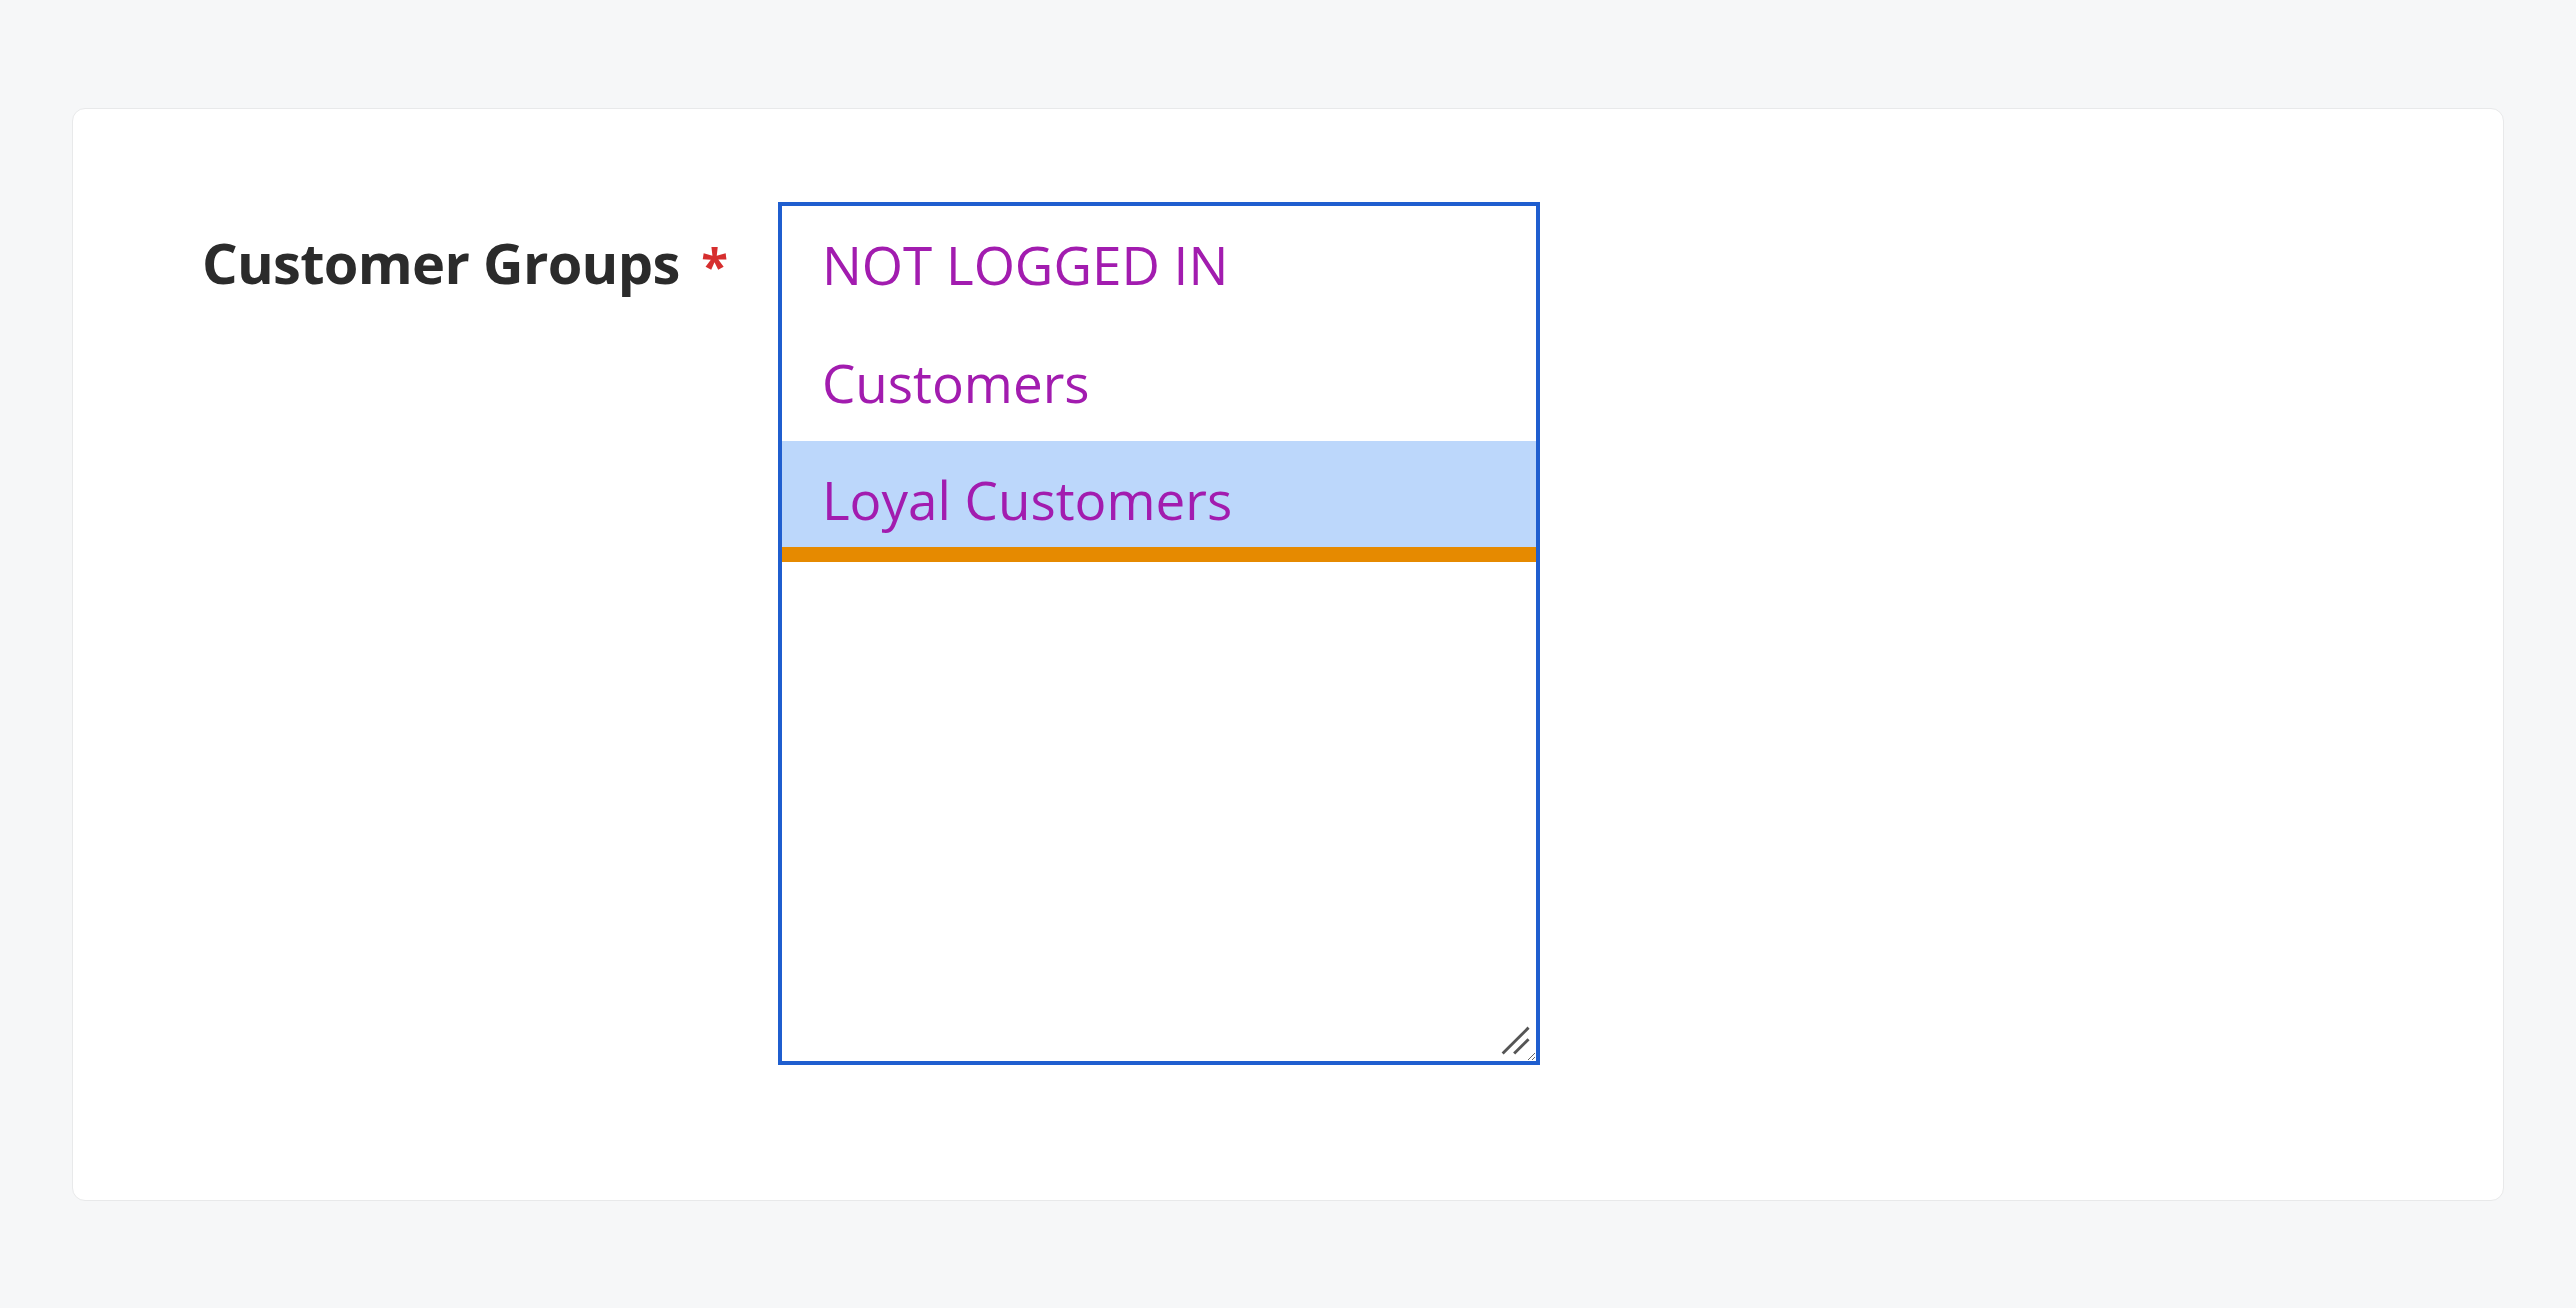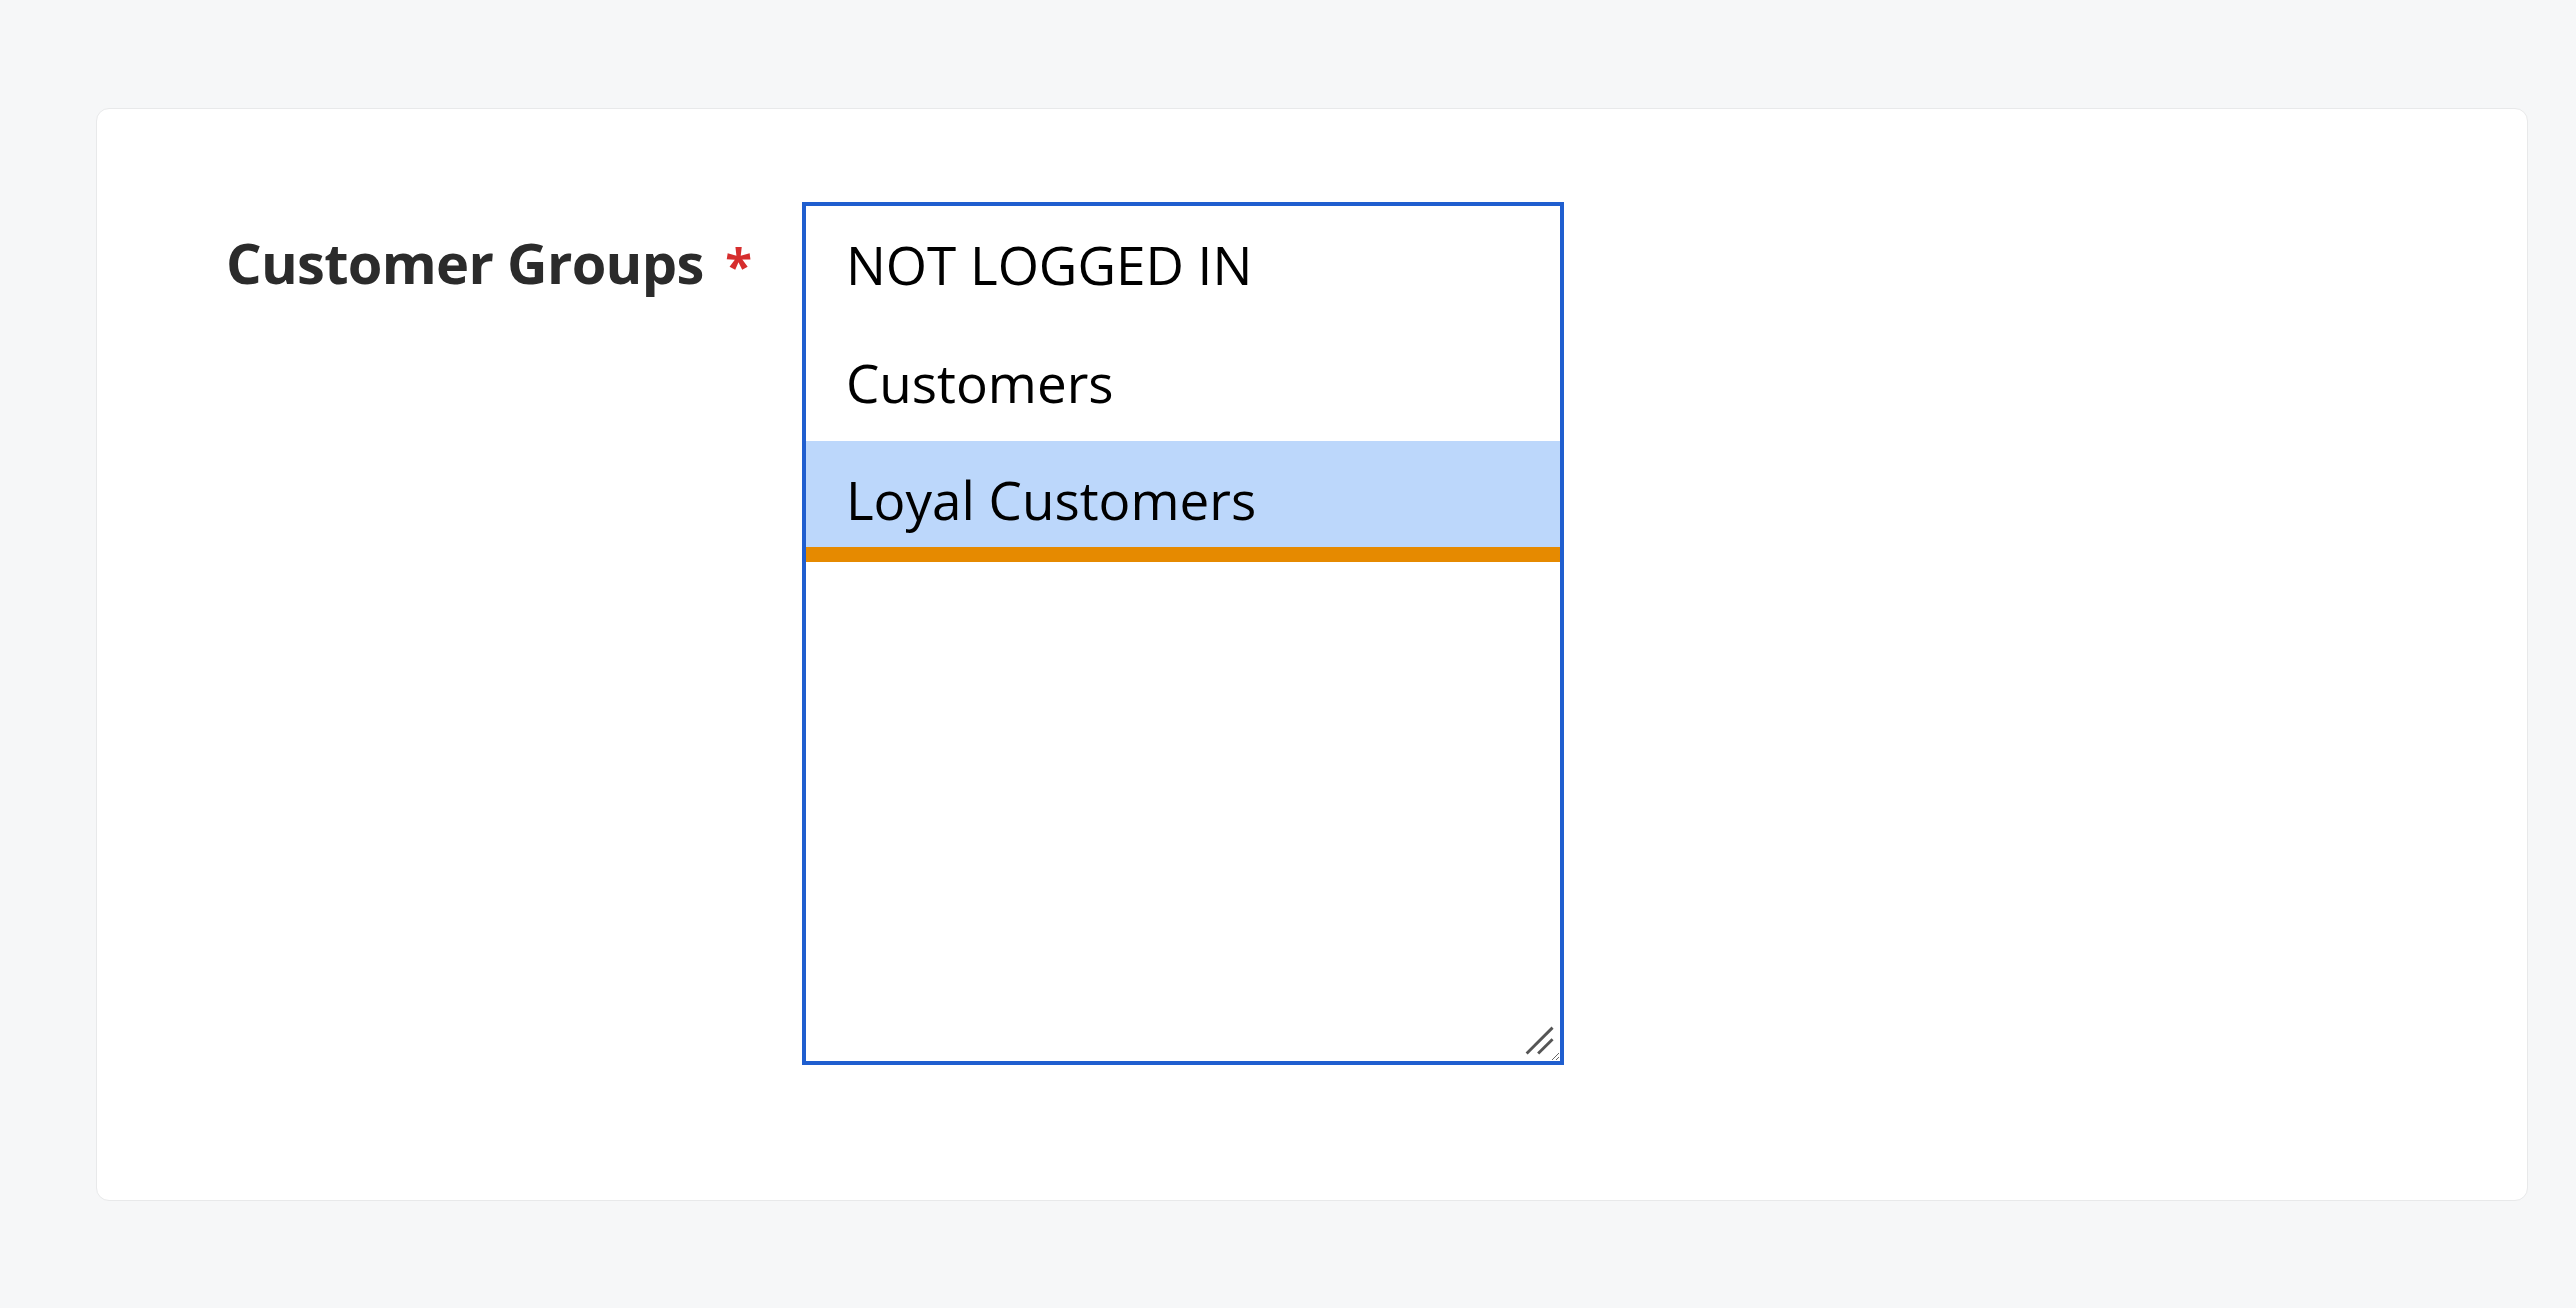--- a/index.html
+++ b/index.html
@@ -14,21 +14,20 @@
       height: 1309px;
       padding: 108px 72px;
     }
     .panel {
       background: #ffffff;
       border: 1.4px solid #e8e9ea;
       border-radius: 13px;
       padding: 93px 73px 158px 129px;
       width: 100%;
       height: 100%;
-      margin-left: 24px;
     }
     .form-row {
       display: flex;
       align-items: flex-start;
       gap: 50px;
     }
     .label-group {
       display: flex;
       align-items: baseline;
       gap: 21.6px;
@@ -51,21 +50,21 @@
       width: 762px;
       height: 863px;
       display: flex;
       flex-direction: column;
       position: relative;
       resize: both;
       overflow: hidden;
     }
     .option {
       font-size: 53px;
-      color: #000000;
+      color: #a21caf;
       padding: 27px 29px 27px 40px;
       cursor: pointer;
       line-height: 1.2;
     }
     .option.selected {
       background: #bcd7fb;
       position: relative;
     }
     .option.selected::after {
       content: "";

